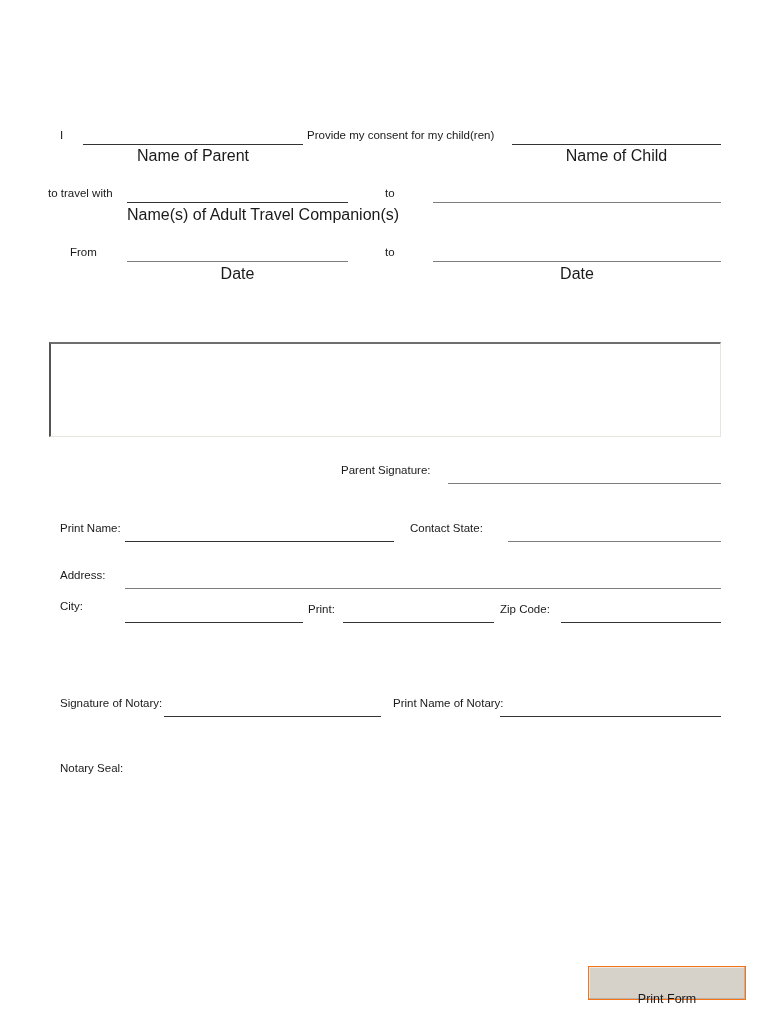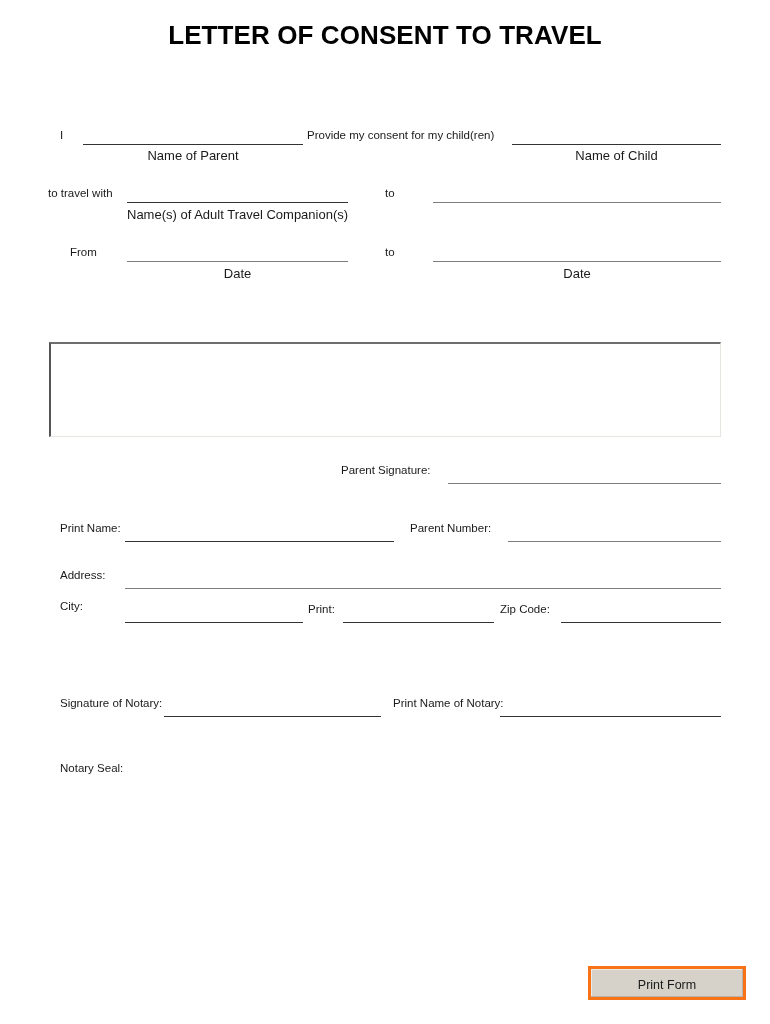--- a/index.html
+++ b/index.html
@@ -21,21 +21,21 @@
   }
   .txt {
     position: absolute;
     font-size: 11.5px;
     line-height: 14px;
     color: #1a1a1a;
     white-space: nowrap;
   }
   .caption {
     position: absolute;
-    font-size: 13px;
+    font-size: 16px;
     line-height: 14px;
     color: #1a1a1a;
     white-space: nowrap;
     text-align: center;
   }
   .rule {
     position: absolute;
     height: 0;
     border-top: 1px solid #555555;
   }
@@ -78,27 +78,27 @@
   }
 
   
   #print-form-button {
     position: absolute;
     left: 588px;
     top: 966px;
     width: 158px;
     height: 34px;
     background: #d6d2ca;
-    border: 3px solid #f97316;
+    border: 1px solid #f97316;
     box-shadow: inset -1px -1px 0 #b9b4ab, inset 1px 1px 0 #eceae5;
     font-family: "Liberation Sans", "DejaVu Sans", sans-serif;
     font-size: 12.5px;
     color: #1a1a1a;
     cursor: pointer;
-    padding: 0;
+    padding: 16px;
     text-align: center;
     line-height: 32px;
   }
 
   
   .fill {
     position: absolute;
     height: 17px;
     background: transparent;
     border: none;
@@ -108,21 +108,20 @@
     color: #1a1a1a;
     padding: 0 2px;
     box-sizing: border-box;
   }
 </style>
 </head>
 <body>
 
 <div id="page">
 
-  <div id="title">LETTER OF CONSENT TO TRAVEL</div>
 
   <div class="txt" style="left:60px; top:128px;">I</div>
 
   <input class="fill" style="left: 85px; top: 126px; width: 216px;" value="">
   <div class="rule rule-dark" style="left:83px; top:144px; width:220px;"></div>
   <div class="caption" style="left:83px; top:149px; width:220px;">Name of Parent</div>
 
   <div class="txt" style="left:307px; top:128px;">Provide my consent for my child(ren)</div>
 
   <input class="fill" style="left: 514px; top: 126px; width: 204px;" value="">
@@ -156,21 +155,21 @@
   <textarea id="travel-box" placeholder="" style=""></textarea>
 
   <div class="txt" style="left:341px; top:463px;">Parent Signature:</div>
   <input class="fill" style="left: 450px; top: 465px; width: 269px;" value="">
   <div class="rule rule-gray" style="left:448px; top:483px; width:273px;"></div>
 
   <div class="txt" style="left:60px; top:521px;">Print Name:</div>
   <input class="fill" style="left: 127px; top: 523px; width: 264px;" value="">
   <div class="rule rule-dark" style="left:125px; top:541px; width:269px;"></div>
 
-  <div class="txt" style="left:410px; top:521px;">Parent Number:</div>
+  <div class="txt" style="left:410px; top:521px;">Contact State:</div>
   <input class="fill" style="left: 510px; top: 523px; width: 209px;" value="">
   <div class="rule rule-gray" style="left:508px; top:541px; width:213px;"></div>
 
   <div class="txt" style="left:60px; top:568px;">Address:</div>
   <input class="fill" style="left: 127px; top: 570px; width: 592px;" value="">
   <div class="rule rule-gray" style="left:125px; top:588px; width:596px;"></div>
 
   <div class="txt" style="left:60px; top:599px;text-align:center;">City:</div>
   <input class="fill" style="left: 127px; top: 604px; width: 174px;" value="">
   <div class="rule rule-dark" style="left:125px; top:622px; width:178px;"></div>

